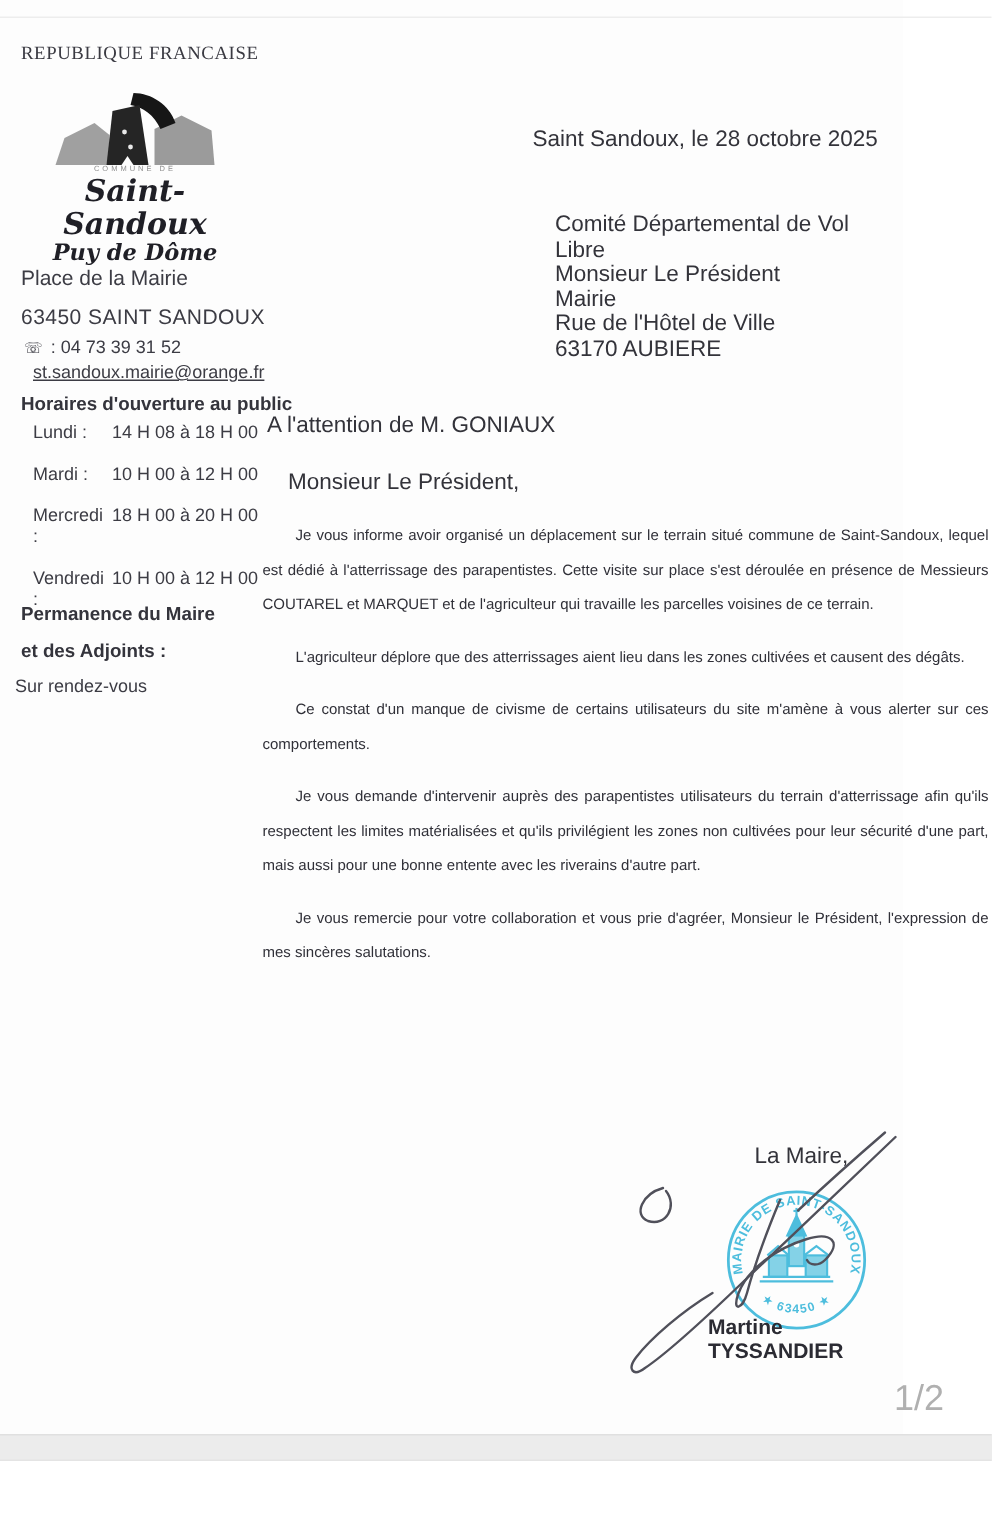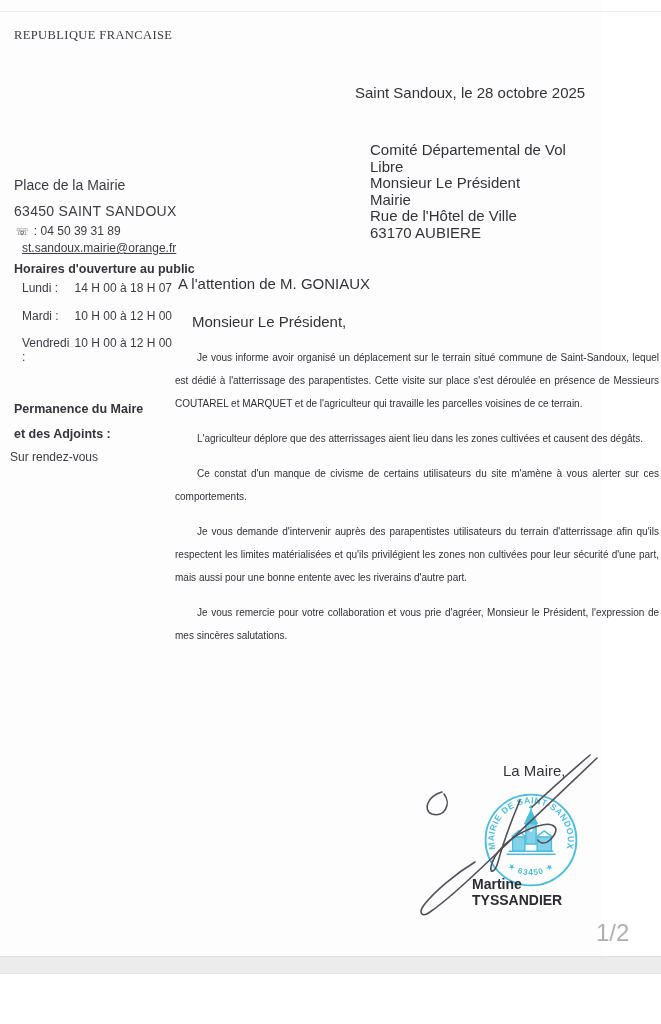--- a/index.html
+++ b/index.html
@@ -56,39 +56,57 @@
             border-top:1px solid #e0e0e0;border-bottom:1px solid #e4e4e4;}
 </style>
 </head>
 <body>
 
 <div class="sheet">
   <div class="abs top-line"></div>
 
   <div class="abs republic">REPUBLIQUE FRANCAISE</div>
 
+  <div class="abs logo-block">
+    <svg class="logo-art" width="115" height="56" viewBox="0 0 115 56">
+      <path d="M4,50 L10,32 L30,22 L40,30 L40,50 Z" fill="#a0a0a0"></path>
+      <path d="M70,50 L70,26 L88,17 L108,27 L110,50 Z" fill="#9b9b9b"></path>
+      <path d="M56,2 C68,2 80,10 84,22 L74,26 C70,17 62,11 54,10 Z" fill="#161616"></path>
+      <path d="M42,14 L60,10 L66,50 L38,50 Z" fill="#252525"></path>
+      <circle cx="50" cy="28" r="1.6" fill="#e8e8e8"></circle>
+      <circle cx="54" cy="38" r="1.6" fill="#e8e8e8"></circle>
+      <path d="M48,50 L52,44 L56,50 Z" fill="#fdfdfd"></path>
+    </svg>
+    <div class="commune-label">COMMUNE DE</div>
+    <div class="script logo-name">Saint-Sandoux</div>
+    <div class="script logo-dept">Puy de Dôme</div>
+  </div>
 
   <div class="abs addr1">Place de la Mairie</div>
   <div class="abs addr2">63450 SAINT SANDOUX</div>
 
   <div class="abs phone">
     <span class="ph-icon">☏</span>
-    <span>: 04 50 39 31 89</span>
+    <span>: 04 73 39 31 52</span>
   </div>
   <div class="abs email">st.sandoux.mairie@orange.fr</div>
 
   <div class="abs hours-title">Horaires d'ouverture au public</div>
   <div class="abs hours">
     <div class="row">
       <span class="day">Lundi :</span>
-      <span class="time">14 H 00 à 18 H 07</span>
+      <span class="time">14 H 08 à 18 H 00</span>
     </div>
     <div class="row">
       <span class="day">Mardi :</span>
       <span class="time">10 H 00 à 12 H 00</span>
+    </div>
+    <div class="row">
+      <span class="day">Mercredi :</span>
+      <span class="time">18 H 00 à 20 H 00</span>
     </div>
     <div class="row">
       <span class="day">Vendredi :</span>
       <span class="time">10 H 00 à 12 H 00</span>
     </div>
   </div>
 
   <div class="abs perm1">Permanence du Maire</div>
   <div class="abs perm2">et des Adjoints :</div>
   <div class="abs perm3">Sur rendez-vous</div>

